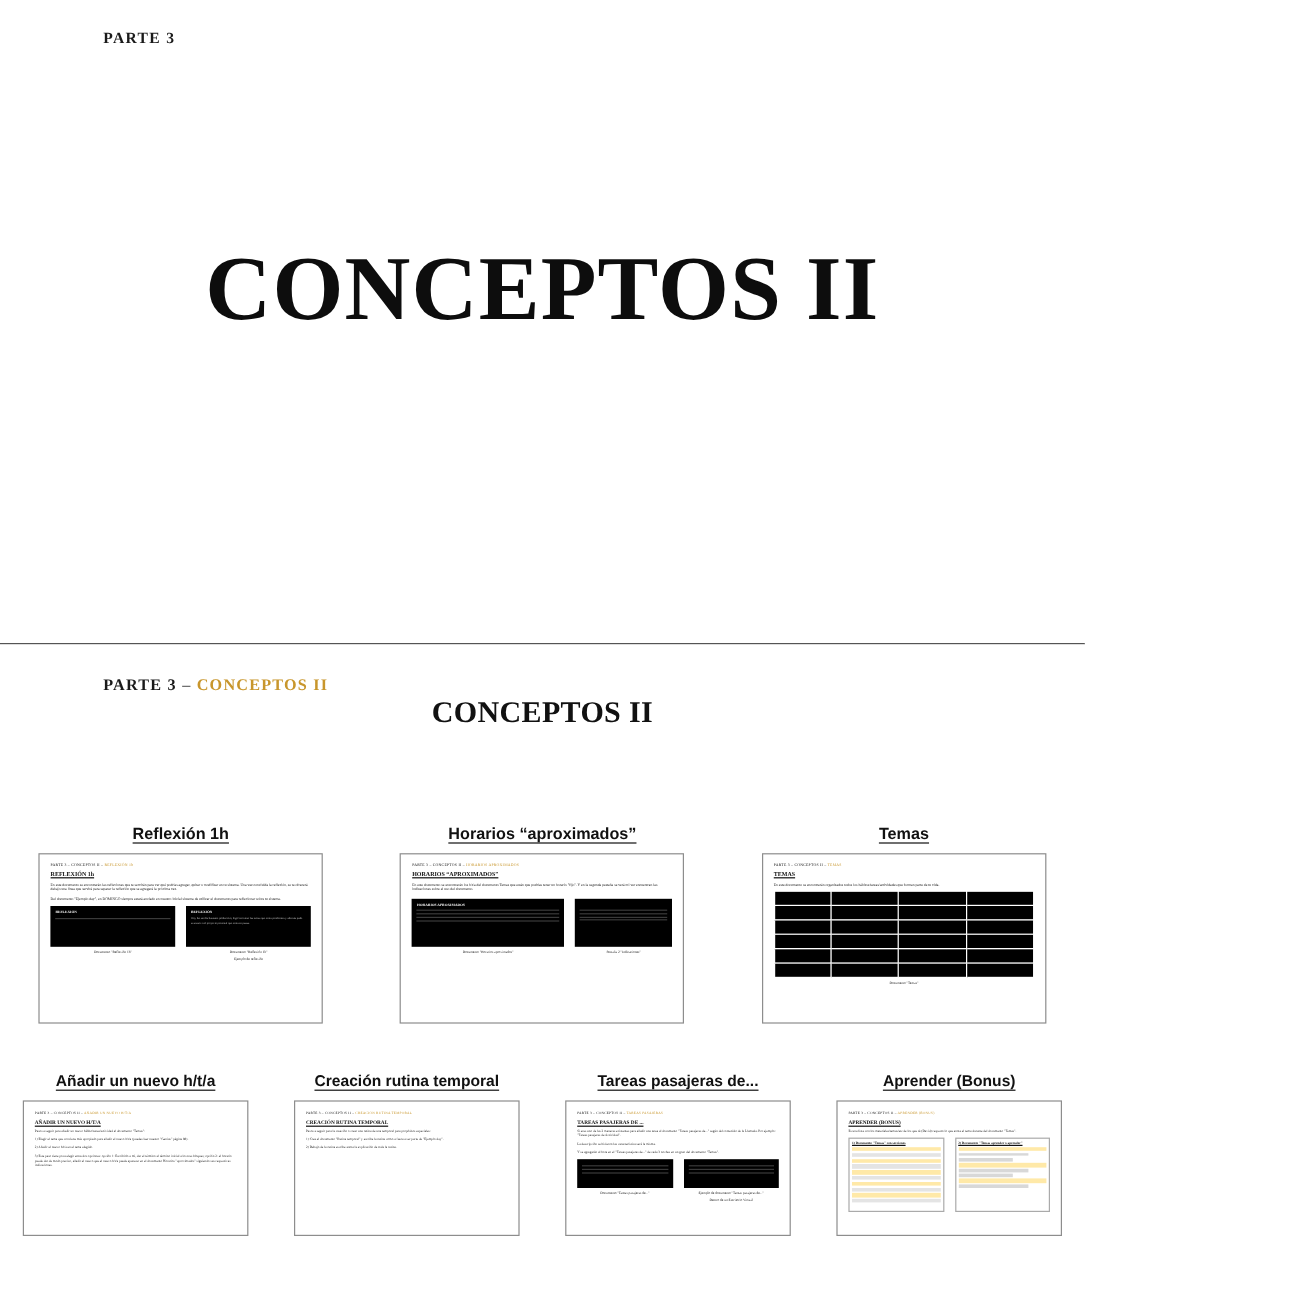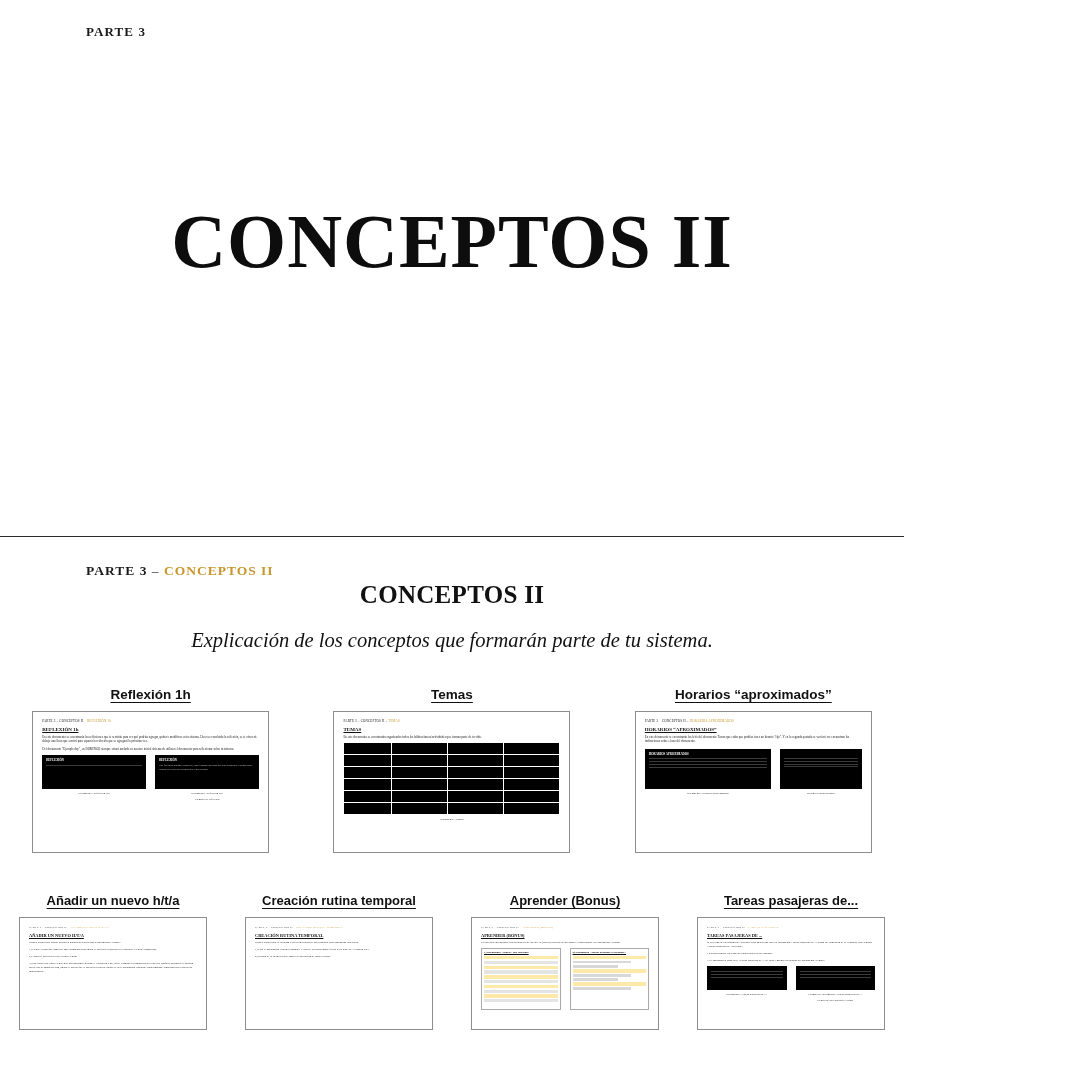--- a/index.html
+++ b/index.html
@@ -252,21 +252,20 @@
   <div class="big-title">CONCEPTOS II</div>
 </div>
 
 <div class="page slide-grid">
 
   <div class="breadcrumb">
     <span>PARTE 3</span><span class="sep"> – </span><span class="accent">CONCEPTOS II</span>
   </div>
 
   <div class="section-title">CONCEPTOS II</div>
-  <div class="section-sub">Explicación de los conceptos que formarán parte de tu sistema.</div>
 
   <div class="row row-1">
 
     <div class="cell">
       <div class="cell-label">Reflexión 1h</div>
       <div class="thumb">
         <div class="th-crumb">
           <span>PARTE 3 – CONCEPTOS II – </span><span class="accent">REFLEXIÓN 1h</span>
         </div>
         <div class="th-title">REFLEXIÓN 1h</div>
@@ -282,72 +281,20 @@
           </div>
           <div>
             <div class="blk" style="height:34px;">
               <div class="blk-h">REFLEXIÓN</div>
               <div class="blk-t">Hoy fue un día bastante productivo, logré terminar las tareas que tenía pendientes y además pude avanzar en el proyecto personal que tenía en pausa.</div>
             </div>
             <div class="th-caption">Documento "Reflexión 1h"</div>
             <div class="th-caption">Ejemplo de reflexión</div>
           </div>
         </div>
-      </div>
-    </div>
-
-    <div class="cell">
-      <div class="cell-label">Temas</div>
-      <div class="thumb">
-        <div class="th-crumb">
-          <span>PARTE 3 – CONCEPTOS II – </span><span class="accent">TEMAS</span>
-        </div>
-        <div class="th-title">TEMAS</div>
-        <div class="th-para">En este documento se encontrarán organizados todos los hábitos/tareas/actividades que forman parte de tu vida.</div>
-        <table class="temas-table">
-          <tbody>
-              <tr>
-                <td class="lbl"></td>
-                <td></td>
-                <td></td>
-                <td></td>
-              </tr>
-          <tr>
-                <td class="lbl"></td>
-                <td></td>
-                <td></td>
-                <td></td>
-              </tr>
-          <tr>
-                <td class="lbl"></td>
-                <td></td>
-                <td></td>
-                <td></td>
-              </tr>
-          <tr>
-                <td class="lbl"></td>
-                <td></td>
-                <td></td>
-                <td></td>
-              </tr>
-          <tr>
-                <td class="lbl"></td>
-                <td></td>
-                <td></td>
-                <td></td>
-              </tr>
-          <tr>
-                <td class="lbl"></td>
-                <td></td>
-                <td></td>
-                <td></td>
-              </tr>
-        </tbody>
-          </table>
-        <div class="th-caption">Documento "Temas"</div>
       </div>
     </div>
 
     <div class="cell">
       <div class="cell-label">Horarios “aproximados”</div>
       <div class="thumb">
         <div class="th-crumb">
           <span>PARTE 3 – CONCEPTOS II – </span><span class="accent">HORARIOS APROXIMADOS</span>
         </div>
         <div class="th-title">HORARIOS “APROXIMADOS”</div>
@@ -370,20 +317,72 @@
               <div class="blk-line"></div>
               <div class="blk-line"></div>
               <div class="blk-line"></div>
             </div>
             <div class="th-caption">Pestaña 2 "Indicaciones"</div>
           </div>
         </div>
       </div>
     </div>
 
+    <div class="cell">
+      <div class="cell-label">Temas</div>
+      <div class="thumb">
+        <div class="th-crumb">
+          <span>PARTE 3 – CONCEPTOS II – </span><span class="accent">TEMAS</span>
+        </div>
+        <div class="th-title">TEMAS</div>
+        <div class="th-para">En este documento se encontrarán organizados todos los hábitos/tareas/actividades que forman parte de tu vida.</div>
+        <table class="temas-table">
+          <tbody>
+              <tr>
+                <td class="lbl"></td>
+                <td></td>
+                <td></td>
+                <td></td>
+              </tr>
+          <tr>
+                <td class="lbl"></td>
+                <td></td>
+                <td></td>
+                <td></td>
+              </tr>
+          <tr>
+                <td class="lbl"></td>
+                <td></td>
+                <td></td>
+                <td></td>
+              </tr>
+          <tr>
+                <td class="lbl"></td>
+                <td></td>
+                <td></td>
+                <td></td>
+              </tr>
+          <tr>
+                <td class="lbl"></td>
+                <td></td>
+                <td></td>
+                <td></td>
+              </tr>
+          <tr>
+                <td class="lbl"></td>
+                <td></td>
+                <td></td>
+                <td></td>
+              </tr>
+        </tbody>
+          </table>
+        <div class="th-caption">Documento "Temas"</div>
+      </div>
+    </div>
+
   </div>
 
   <div class="row row-2">
 
     <div class="cell">
       <div class="cell-label">Añadir un nuevo h/t/a</div>
       <div class="thumb">
         <div class="th-crumb">
           <span>PARTE 3 – CONCEPTOS II – </span><span class="accent">AÑADIR UN NUEVO H/T/A</span>
         </div>
@@ -402,61 +401,20 @@
           <span>PARTE 3 – CONCEPTOS II – </span><span class="accent">CREACIÓN RUTINA TEMPORAL</span>
         </div>
         <div class="th-title">CREACIÓN RUTINA TEMPORAL</div>
         <div class="th-para">Pasos a seguir para la creación o crear una rutina de una temporal para propósitos especiales:</div>
         <div class="th-para">1) Crea el documento "Rutina temporal" y escribe la rutina como a fuera a ser parte de "Ejemplo day".</div>
         <div class="th-para">2) Debajo de la rutina escribe anota la explicación de toda la rutina.</div>
       </div>
     </div>
 
     <div class="cell">
-      <div class="cell-label">Aprender (Bonus)</div>
-      <div class="thumb">
-        <div class="th-crumb">
-          <span>PARTE 3 – CONCEPTOS II – </span><span class="accent">APRENDER (BONUS)</span>
-        </div>
-        <div class="th-title">APRENDER (BONUS)</div>
-        <div class="th-para">Es una lista con los materiales/temas/etc de los que tú (David) respecto lo que anota el tema durante del documento "Temas".</div>
-        <div class="two-col" style="margin-top:3px; height:62px;">
-          <div>
-            <div class="panel-white">
-              <div class="ph">1) Documento "Temas" con secciones</div>
-              <div class="ylw-row"></div>
-                <div class="gry-row"></div>
-              <div class="ylw-row"></div>
-                <div class="gry-row"></div>
-              <div class="ylw-row"></div>
-                <div class="gry-row"></div>
-              <div class="ylw-row"></div>
-                <div class="gry-row"></div>
-              <div class="ylw-row"></div>
-                <div class="gry-row"></div>
-            </div>
-          </div>
-          <div>
-            <div class="panel-white">
-              <div class="ph">2) Documento "Temas aprender o aprender"</div>
-              <div class="ylw-row"></div>
-              <div class="txt-row mid"></div>
-                <div class="txt-row short"></div>
-              <div class="ylw-row"></div>
-              <div class="txt-row mid"></div>
-                <div class="txt-row short"></div>
-              <div class="ylw-row"></div>
-              <div class="txt-row mid"></div>
-            </div>
-          </div>
-        </div>
-      </div>
-    </div>
-
-    <div class="cell">
       <div class="cell-label">Tareas pasajeras de...</div>
       <div class="thumb">
         <div class="th-crumb">
           <span>PARTE 3 – CONCEPTOS II – </span><span class="accent">TAREAS PASAJERAS</span>
         </div>
         <div class="th-title">TAREAS PASAJERAS DE ...</div>
         <div class="th-para">Si eres uno de las 2 maneras existentes para añadir una tarea al documento "Tareas pasajeras de..." según del contenido de la Llamada. Por ejemplo: "Tareas pasajeras de Actividad".</div>
         <div class="th-para">La descripción se hicieron las característica será la misma.</div>
         <div class="th-para">Y se agregarán al hora en el "Tareas pasajeras de..." de cada 3 noches en un gran del documento "Temas".</div>
         <div class="two-col" style="margin-top:3px;">
@@ -474,15 +432,56 @@
               <div class="blk-line"></div>
               <div class="blk-line"></div>
             </div>
             <div class="th-caption">Ejemplo de documento "Tareas pasajeras de..."</div>
             <div class="th-caption">Dentro de un Escritorio Virtual</div>
           </div>
         </div>
       </div>
     </div>
 
+    <div class="cell">
+      <div class="cell-label">Aprender (Bonus)</div>
+      <div class="thumb">
+        <div class="th-crumb">
+          <span>PARTE 3 – CONCEPTOS II – </span><span class="accent">APRENDER (BONUS)</span>
+        </div>
+        <div class="th-title">APRENDER (BONUS)</div>
+        <div class="th-para">Es una lista con los materiales/temas/etc de los que tú (David) respecto lo que anota el tema durante del documento "Temas".</div>
+        <div class="two-col" style="margin-top:3px; height:62px;">
+          <div>
+            <div class="panel-white">
+              <div class="ph">1) Documento "Temas" con secciones</div>
+              <div class="ylw-row"></div>
+                <div class="gry-row"></div>
+              <div class="ylw-row"></div>
+                <div class="gry-row"></div>
+              <div class="ylw-row"></div>
+                <div class="gry-row"></div>
+              <div class="ylw-row"></div>
+                <div class="gry-row"></div>
+              <div class="ylw-row"></div>
+                <div class="gry-row"></div>
+            </div>
+          </div>
+          <div>
+            <div class="panel-white">
+              <div class="ph">2) Documento "Temas aprender o aprender"</div>
+              <div class="ylw-row"></div>
+              <div class="txt-row mid"></div>
+                <div class="txt-row short"></div>
+              <div class="ylw-row"></div>
+              <div class="txt-row mid"></div>
+                <div class="txt-row short"></div>
+              <div class="ylw-row"></div>
+              <div class="txt-row mid"></div>
+            </div>
+          </div>
+        </div>
+      </div>
+    </div>
+
   </div>
 
 </div>
 
 </body></html>

